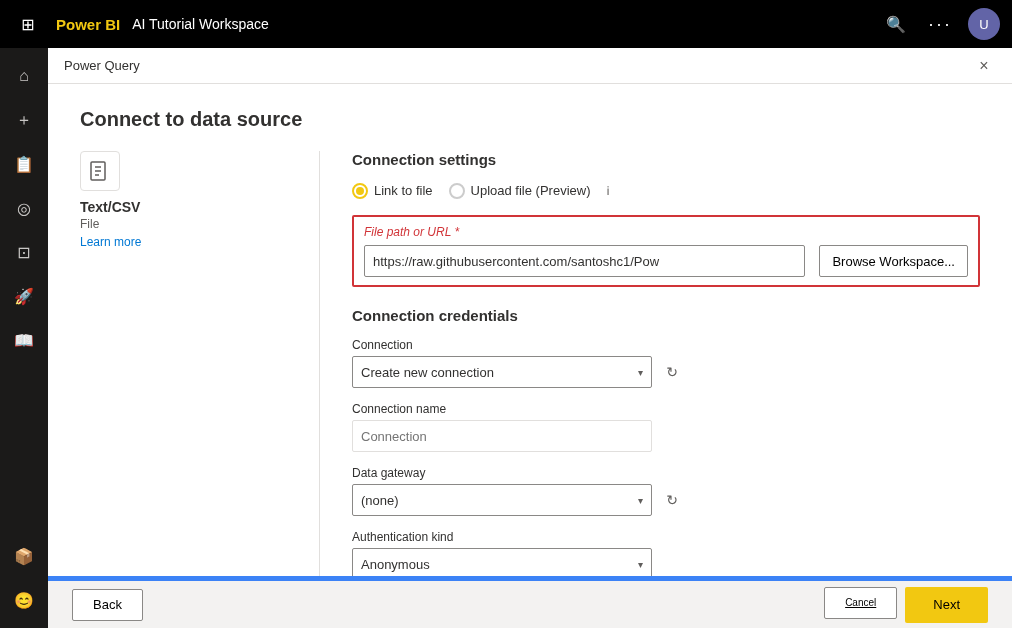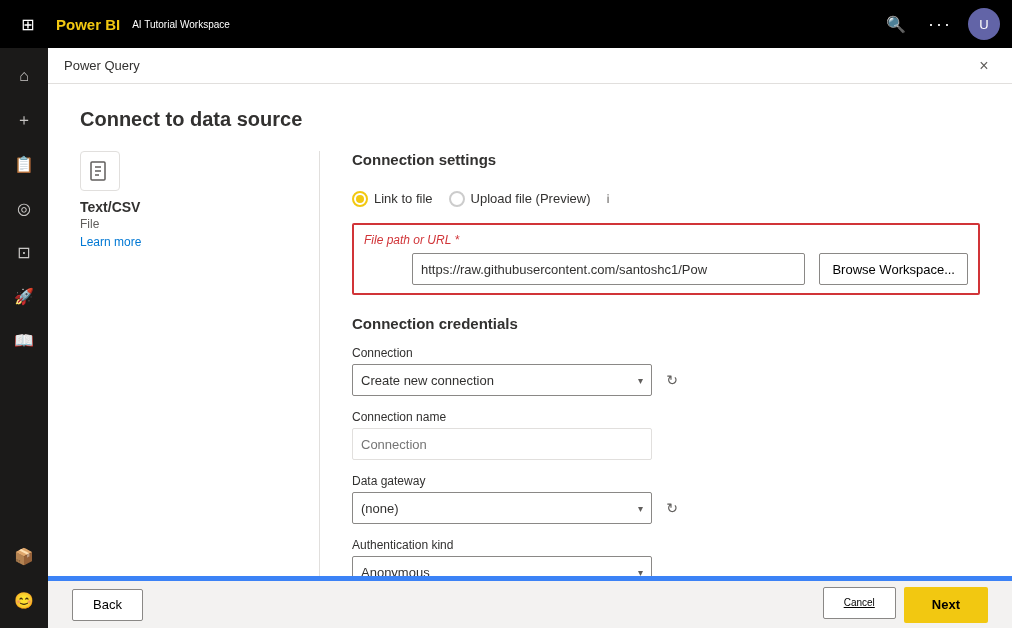--- a/index.html
+++ b/index.html
@@ -9,21 +9,21 @@
     .topbar {
       height: 48px;
       background: #000;
       display: flex;
       align-items: center;
       padding: 0 12px;
       gap: 12px;
       color: #fff;
     }
     .topbar-logo { font-size: 15px; font-weight: 700; color: #F2C811; white-space: nowrap; }
-    .topbar-app { font-size: 10px; color: #fff; font-weight: 400; }
+    .topbar-app { font-size: 14px; color: #fff; font-weight: 400; }
     .topbar-spacer { flex: 1; }
     .topbar-icon { width: 32px; height: 32px; display: flex; align-items: center; justify-content: center; cursor: pointer; color: #fff; font-size: 16px; border-radius: 50%; }
     .topbar-avatar { width: 32px; height: 32px; border-radius: 50%; background: #6264a7; display: flex; align-items: center; justify-content: center; color: #fff; font-size: 13px; cursor: pointer; }
 
     
     .main-layout {
       display: flex;
       height: calc(628px - 48px);
     }
 
@@ -117,21 +117,21 @@
     .ds-name { font-size: 14px; font-weight: 600; color: #323130; }
     .ds-type { font-size: 12px; color: #605e5c; margin-top: 2px; }
     .ds-learn { font-size: 12px; color: #0078d4; margin-top: 4px; cursor: pointer; text-decoration: none; display: block; }
 
     
     .right-panel {
       flex: 1;
       padding-left: 32px;
     }
 
-    .section-title { font-size: 15px; font-weight: 600; color: #323130; margin-bottom: 22px; }
+    .section-title { font-size: 15px; font-weight: 600; color: #323130; margin-bottom: 14px; }
 
     
     .radio-group { display: flex; gap: 16px; margin-bottom: 16px; align-items: center; }
     .radio-item { display: flex; align-items: center; gap: 6px; cursor: pointer; font-size: 13px; }
     .radio-circle {
       width: 16px; height: 16px; border-radius: 50%;
       border: 2px solid #ccc;
       display: flex; align-items: center; justify-content: center;
       flex-shrink: 0;
     }
@@ -144,21 +144,21 @@
 
     
     .file-path-section {
       border: 2px solid #d13438;
       border-radius: 2px;
       padding: 8px 10px;
       margin-bottom: 20px;
     }
     .file-path-label { font-size: 12px; color: #323130; margin-bottom: 6px; font-style: italic; }
     .file-path-label span { color: #d13438; }
-    .file-path-input-row { display: flex; gap: 14px; align-items: center; margin-left: 48px; }
+    .file-path-input-row { display: flex; gap: 14px; align-items: center; }
     .file-path-input {
       flex: 1;
       height: 32px;
       border: 1px solid #8a8886;
       border-radius: 2px;
       padding: 0 8px;
       font-size: 13px;
       color: #323130;
       background: #fff;
     }
@@ -240,21 +240,21 @@
       text-decoration: underline;
     }
     .next-btn {
       height: 36px;
       padding: 0 28px;
       border: none;
       border-radius: 2px;
       background: #F2C811;
       cursor: pointer;
       font-size: 13px;
-      font-weight: 700;
+      font-weight: 400;
       color: #000;
     }
 
     .dots-icon { font-size: 18px; letter-spacing: 2px; }
   </style>
 </head>
 <body>
 
 <div class="topbar">
   <span class="topbar-icon">⊞</span>

